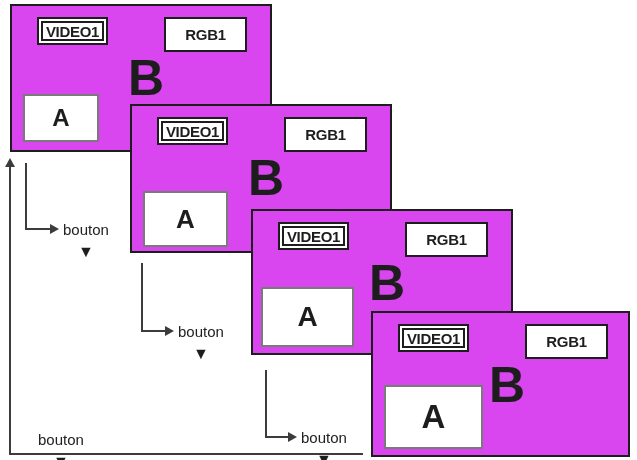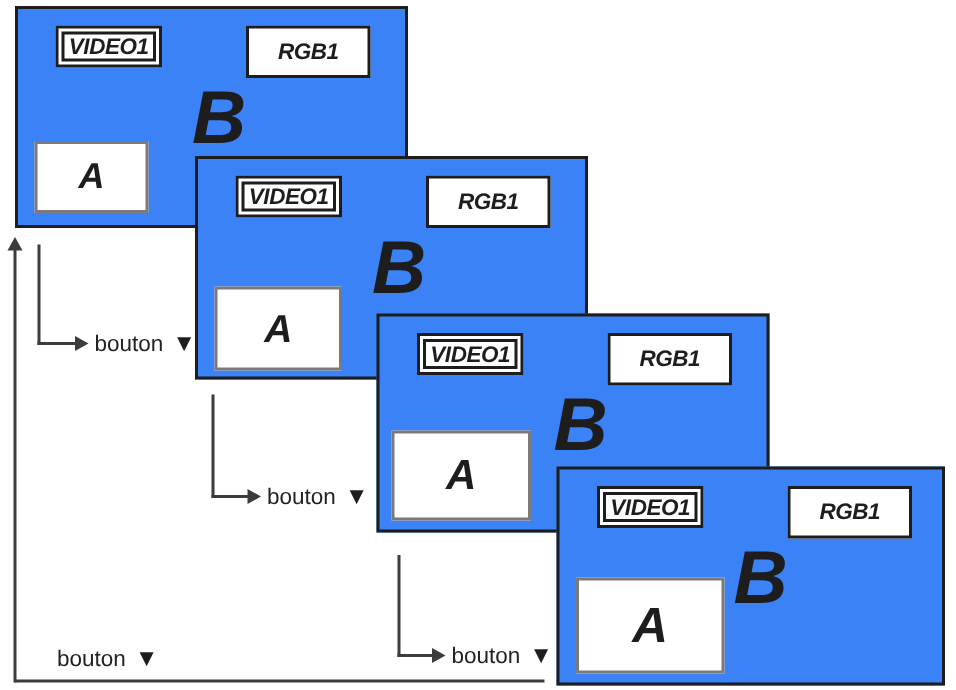--- a/index.html
+++ b/index.html
@@ -1,21 +1,21 @@
 <!DOCTYPE html>
 <html><head>
 <meta charset="utf-8">
 <style>
   html,body{margin:0;padding:0;background:#ffffff;}
   .canvas{
     position:relative;width:637px;height:460px;background:#ffffff;overflow:hidden;
     font-family:"Liberation Sans","DejaVu Sans",sans-serif;color:#1d1d1d;
   }
   
-  .panel{position:absolute;background:#3b82f6;border:2px solid #1d1d1d;box-sizing:border-box;font-style:italic;}
+  .panel{position:absolute;background:#d946ef;border:2px solid #1d1d1d;box-sizing:border-box;}
   .panel.p1{left:10px;top:4px;width:262px;height:148px;z-index:1;}
   .panel.p2{left:130px;top:104px;width:262px;height:149px;z-index:2;}
   .panel.p3{left:251px;top:209px;width:262px;height:146px;z-index:3;}
   .panel.p4{left:371px;top:311px;width:259px;height:146px;z-index:4;}
 
   .badge-outer{position:absolute;left:25px;top:11px;width:71px;height:28px;
     border:2px solid #1d1d1d;box-sizing:border-box;padding:2px;background:#ffffff;}
   .badge-inner{width:100%;height:100%;border:2px solid #1d1d1d;box-sizing:border-box;
     display:flex;align-items:center;justify-content:center;
     font-weight:bold;font-size:15px;letter-spacing:-0.3px;}
@@ -31,21 +31,21 @@
   .p3 .sub-box{left:8px;top:76px;width:93px;height:60px;font-size:28px;}
   .p4 .sub-box{left:11px;top:72px;width:99px;height:64px;font-size:33px;}
 
   
   .line{position:absolute;background:#3c3c3c;z-index:6;}
   .head-right{position:absolute;width:0;height:0;z-index:6;
     border-top:5px solid transparent;border-bottom:5px solid transparent;border-left:9px solid #3c3c3c;}
   .head-up{position:absolute;width:0;height:0;z-index:6;
     border-left:5px solid transparent;border-right:5px solid transparent;border-bottom:9px solid #3c3c3c;}
   .blabel{position:absolute;display:flex;align-items:center;gap:6px;z-index:6;
-    font-size:15px;color:#222222;white-space:nowrap;}
+    font-size:15px;color:#222222;white-space:nowrap;flex-direction:column;}
   .blabel .tri{font-size:16px;line-height:15px;color:#1d1d1d;}
 
   
   .e1v{left:25px;top:163px;width:2px;height:67px;}
   .e1h{left:25px;top:228px;width:26px;height:2px;}
   .e1a{left:50px;top:224px;}
   .e1l{left:63px;top:221px;}
   
   .e2v{left:141px;top:263px;width:2px;height:69px;}
   .e2h{left:141px;top:330px;width:25px;height:2px;}

